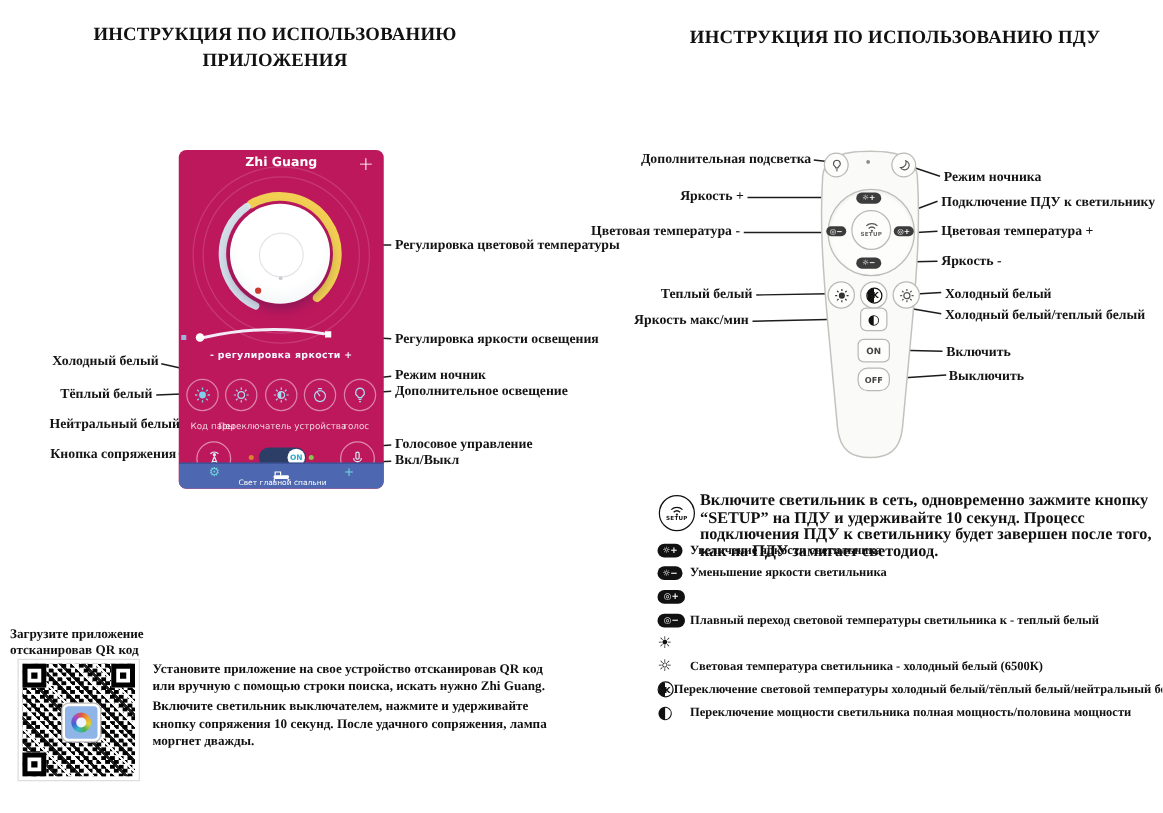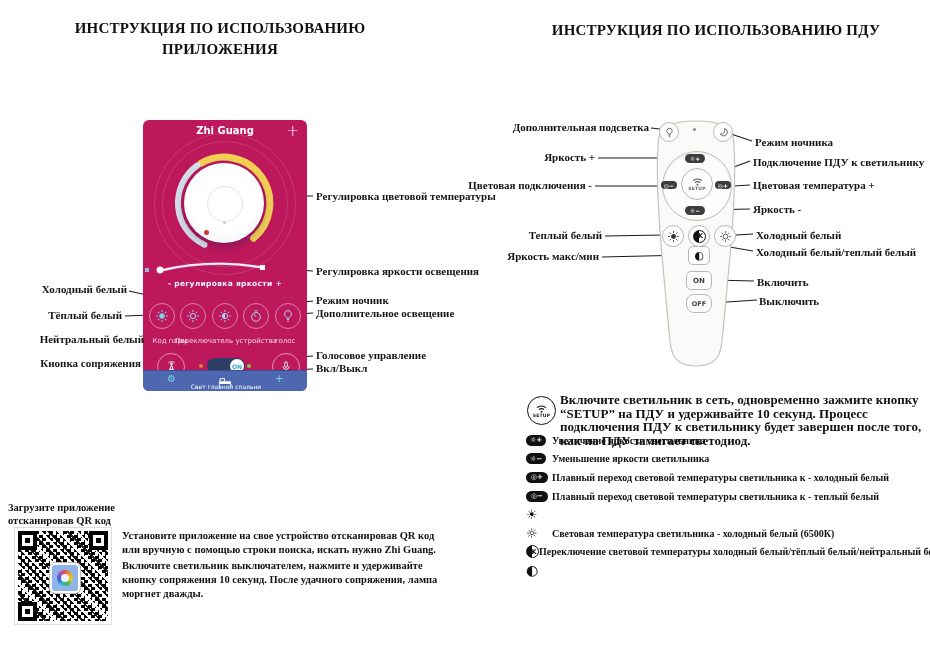--- a/index.html
+++ b/index.html
@@ -279,21 +279,21 @@
     <div class="rbtn sq" style="left:38px;top:155px;width:24px;height:17px;">
       <span class="onoff">ON</span>
     </div>
     <div class="rbtn sq" style="left:38px;top:178px;width:24px;height:17px;border-radius:8px;">
       <span class="onoff" style="font-size:6.5px;">OFF</span>
     </div>
   </div>
 
   <div class="co r" style="right:281px;top:121px;">Дополнительная подсветка</div>
   <div class="co r" style="right:335px;top:151px;">Яркость +</div>
-  <div class="co r" style="right:338px;top:179px;">Цветовая подключения -</div>
+  <div class="co r" style="right:338px;top:179px;">Цветовая температура -</div>
   <div class="co r" style="right:328px;top:229px;">Теплый белый</div>
   <div class="co r" style="right:331px;top:250px;">Яркость макс/мин</div>
   <div class="co" style="left:755px;top:136px;">Режим ночника</div>
   <div class="co" style="left:753px;top:156px;">Подключение ПДУ к светильнику</div>
   <div class="co" style="left:753px;top:179px;">Цветовая температура +</div>
   <div class="co" style="left:753px;top:203px;text-align:center;">Яркость -</div>
   <div class="co" style="left:756px;top:229px;">Холодный белый</div>
   <div class="co" style="left:756px;top:246px;">Холодный белый/теплый белый</div>
   <div class="co" style="left:757px;top:276px;">Включить</div>
   <div class="co" style="left:759px;top:295px;">Выключить</div>
@@ -317,21 +317,20 @@
     <div class="lrow">
       <span class="ic">
           <span class="lpill">☼−</span>
         </span>
       <span class="tx">Уменьшение яркости светильника</span>
     </div>
     <div class="lrow">
       <span class="ic">
           <span class="lpill" style="width:22px;">◎+</span>
         </span>
-      <span class="tx">Плавный переход световой температуры светильника к - холодный белый</span>
     </div>
     <div class="lrow">
       <span class="ic">
           <span class="lpill" style="width:22px;">◎−</span>
         </span>
       <span class="tx">Плавный переход световой температуры светильника к - теплый белый</span>
     </div>
     <div class="lrow">
       <span class="ic">
           <span class="glyphc" style="font-size:13px;">☀</span>
@@ -348,20 +347,21 @@
           <span class="halfk">
             <span>K</span>
           </span>
         </span>
       <span class="tx">Переключение световой температуры холодный белый/тёплый белый/нейтральный белый</span>
     </div>
     <div class="lrow">
       <span class="ic">
           <span class="glyphc" style="font-size:14px;">◐</span>
         </span>
+      <span class="tx">Переключение мощности светильника полная мощность/половина мощности</span>
     </div>
   </div>
 
   <div class="qr-caption">
     <div>Загрузите приложение</div>
     <div>отсканировав QR код</div>
   </div>
   <div class="qr">
     <div class="qr-noise"></div>
     <div class="finder" style="left:3px;top:3px;"></div>

